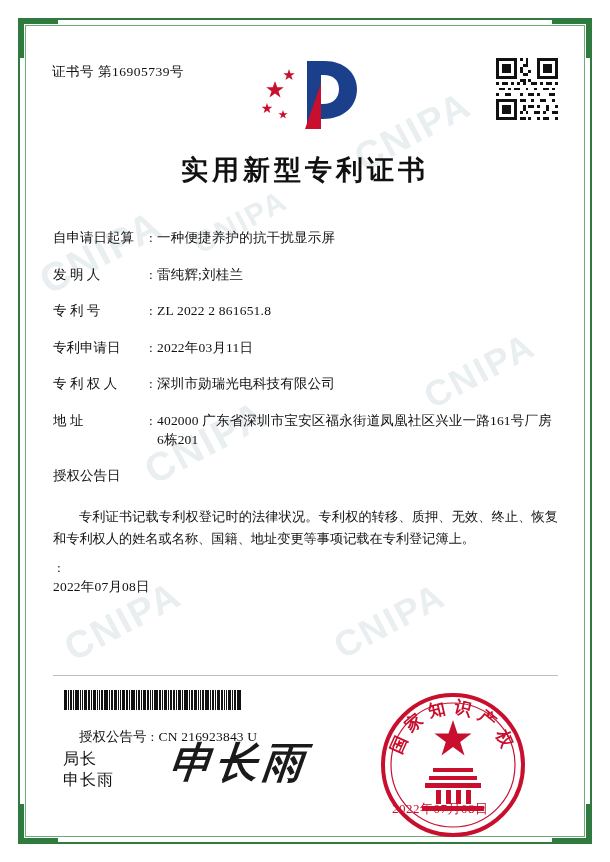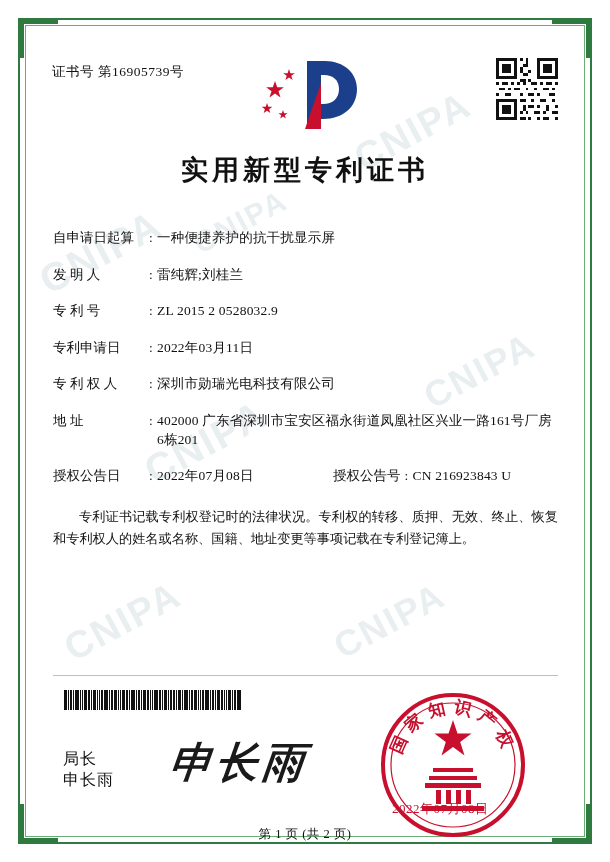--- a/index.html
+++ b/index.html
@@ -130,20 +130,21 @@
     width: 12px;
     flex: 0 0 12px;
     text-align: center;
   }
   .row .val {
     flex: 1 1 auto;
     letter-spacing: 0.2px;
   }
   .row.two-col {
     justify-content: flex-start;
+    flex-direction: column;
   }
   .col-right {
     margin-left: 26px;
     display: flex;
     flex: 0 0 auto;
   }
   .col-right .lbl { width: auto; flex: 0 0 auto; }
 
   
   .paras {
@@ -355,21 +356,21 @@
 
     <div class="row">
       <span class="lbl">发 明 人</span>
       <span class="sep">:</span>
       <span class="val">雷纯辉;刘桂兰</span>
     </div>
 
     <div class="row">
       <span class="lbl">专 利 号</span>
       <span class="sep">:</span>
-      <span class="val">ZL 2015 2 0528032.9</span>
+      <span class="val">ZL 2022 2 861651.8</span>
     </div>
 
     <div class="row">
       <span class="lbl">专利申请日</span>
       <span class="sep">:</span>
       <span class="val">2022年03月11日</span>
     </div>
 
     <div class="row">
       <span class="lbl">专 利 权 人</span>
@@ -490,15 +491,14 @@
 
     <defs>
       <path id="sealArc" d="M 75,75 m -52,0 a 52,52 0 1,1 104,0"></path>
     </defs>
     <text fill="#c8102e" font-size="17" font-family="'Liberation Serif', serif" font-weight="bold" letter-spacing="7">
       <textPath href="#sealArc" startOffset="6%">国家知识产权局</textPath>
     </text>
   </svg>
   <div class="seal-date">2022年07月08日</div>
 
-  <div class="footer">第 1 页 (共 2 页)</div>
 
 </div>
 
 </body></html>

